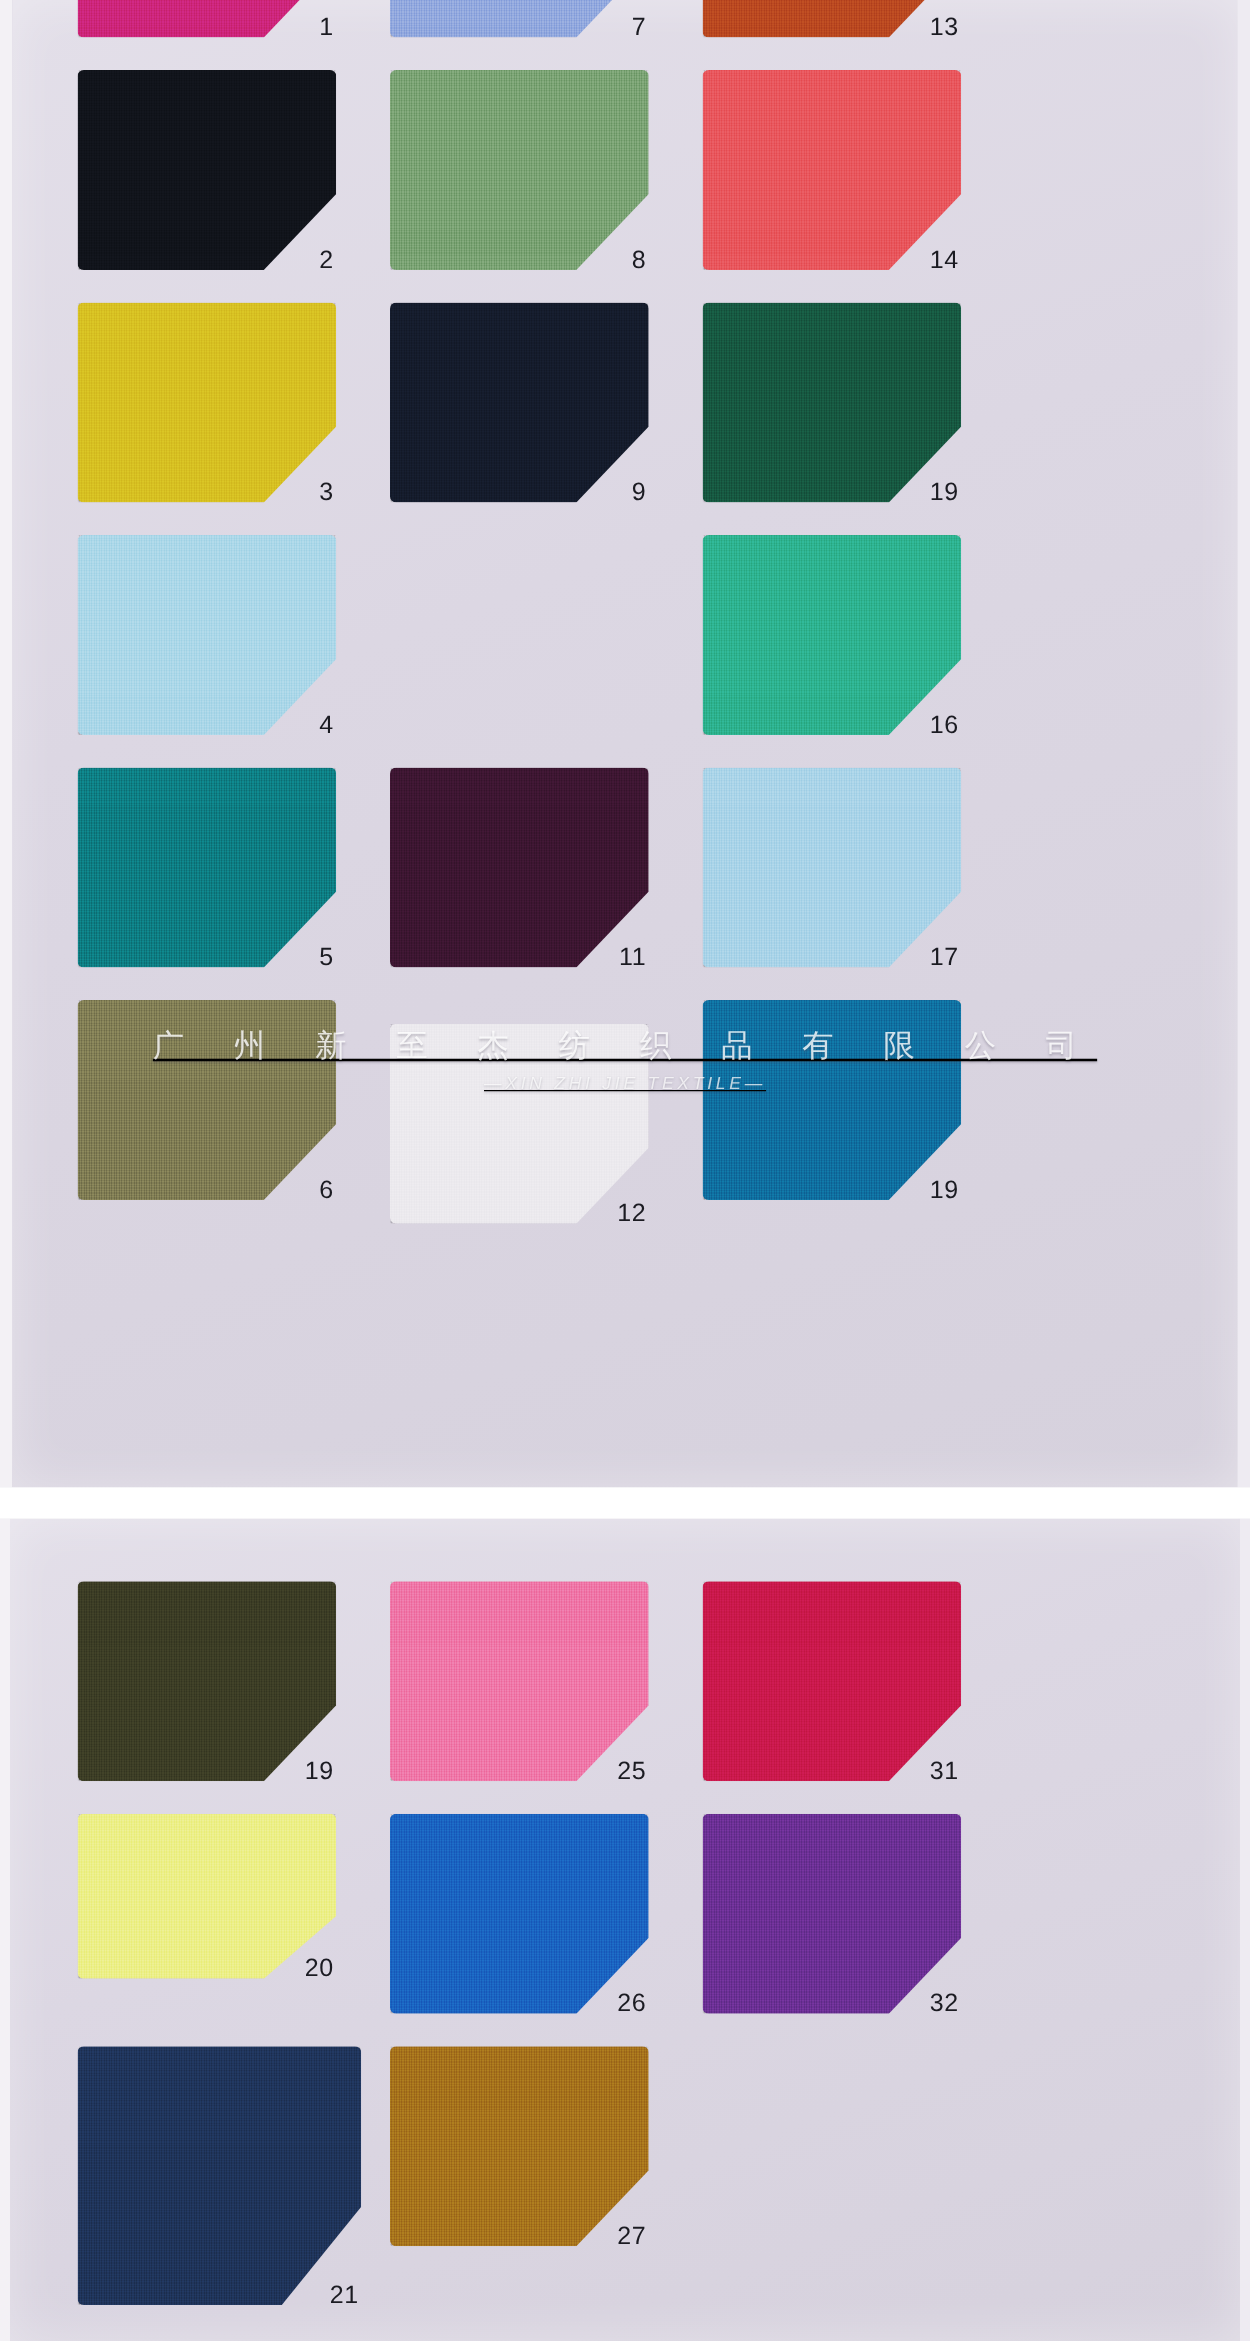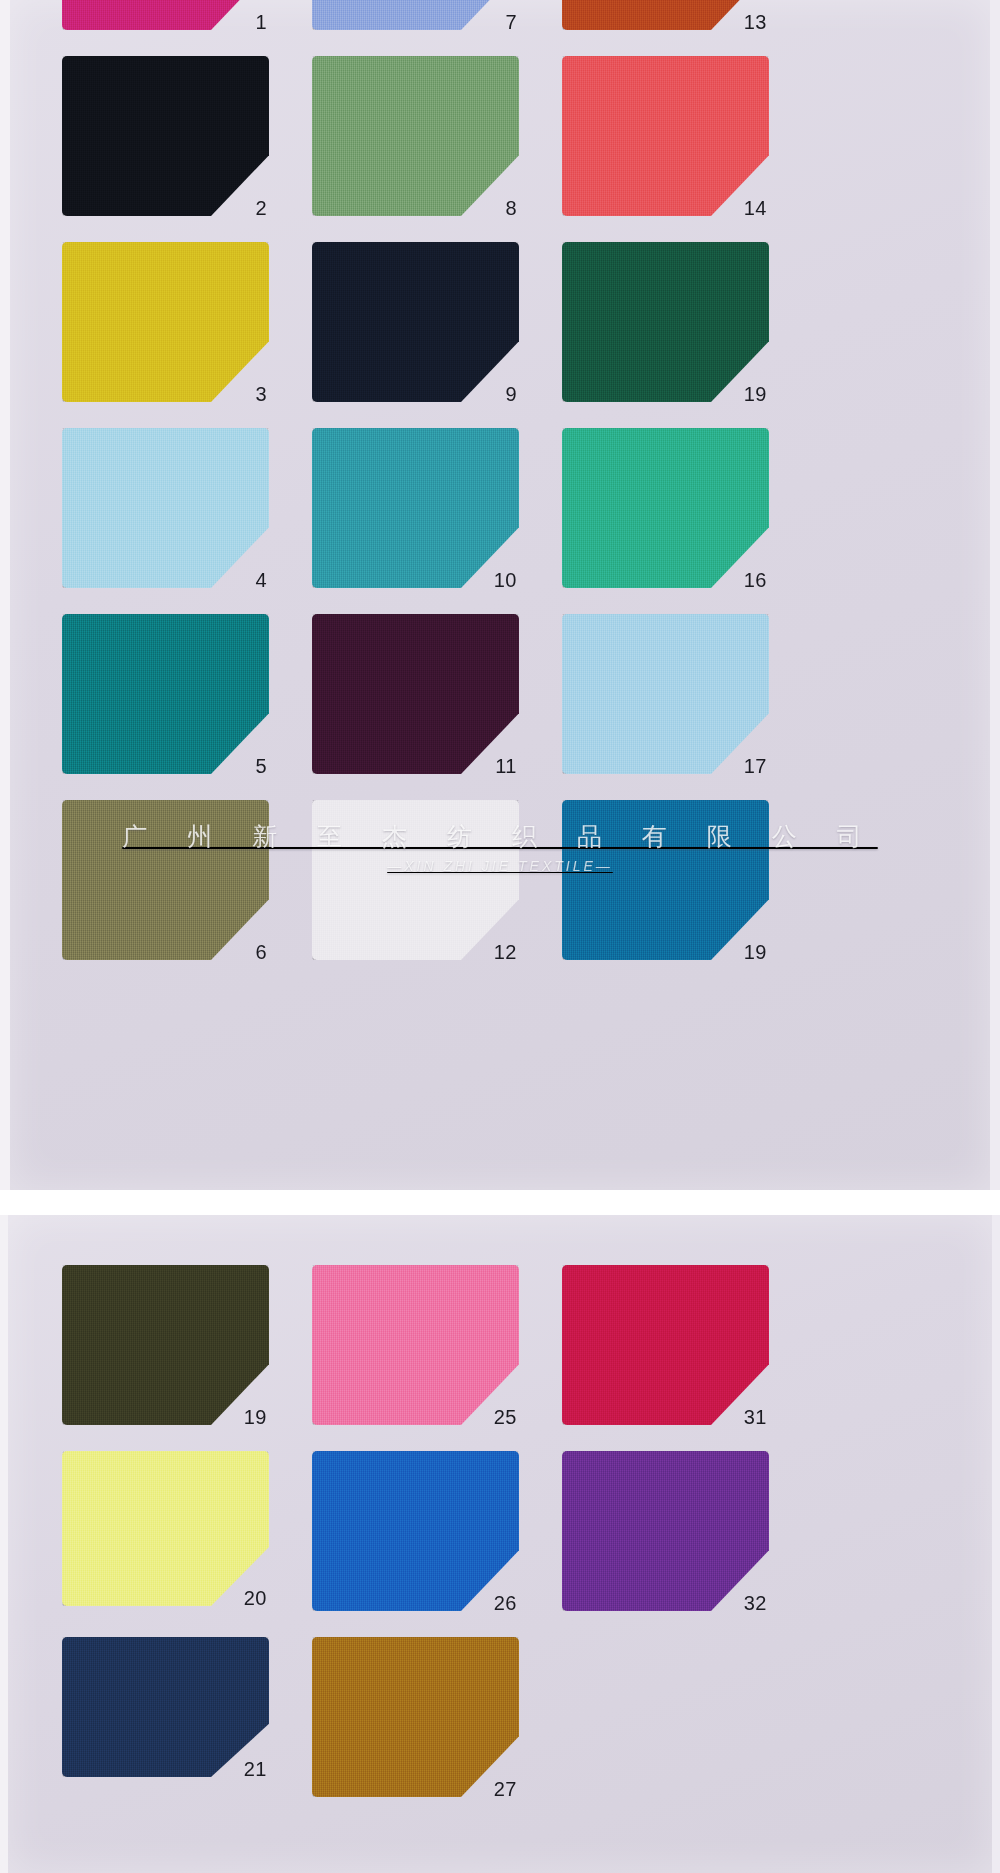--- a/index.html
+++ b/index.html
@@ -132,45 +132,41 @@
           <div class="num">9</div>
         </div>
         <div class="cell" style="left: 562px; top: 242px; width: 207px; height: 160px;">
           <div class="swatch" style="background: rgb(22, 86, 63);"></div>
           <div class="num">19</div>
         </div>
         <div class="cell" style="left: 62px; top: 428px; width: 207px; height: 160px;">
           <div class="swatch" style="background: rgb(169, 214, 232);"></div>
           <div class="num">4</div>
         </div>
-        <div class="cell" style="left: 312px; top: 428px; width: 207px; height: 160px;">
-          <div class="swatch" style="background: rgb(47, 154, 168);"></div>
-          <div class="num">10</div>
-        </div>
         <div class="cell" style="left: 562px; top: 428px; width: 207px; height: 160px;">
           <div class="swatch" style="background: rgb(44, 176, 140);"></div>
           <div class="num">16</div>
         </div>
         <div class="cell" style="left: 62px; top: 614px; width: 207px; height: 160px;">
           <div class="swatch" style="background: rgb(13, 123, 128);"></div>
           <div class="num">5</div>
         </div>
         <div class="cell" style="left: 312px; top: 614px; width: 207px; height: 160px;">
           <div class="swatch" style="background: rgb(59, 21, 48);"></div>
           <div class="num">11</div>
         </div>
         <div class="cell" style="left: 562px; top: 614px; width: 207px; height: 160px;">
           <div class="swatch" style="background: rgb(168, 211, 232);"></div>
           <div class="num">17</div>
         </div>
         <div class="cell" style="left: 62px; top: 800px; width: 207px; height: 160px;">
           <div class="swatch" style="background: rgb(125, 122, 82);"></div>
           <div class="num">6</div>
         </div>
-        <div class="cell" style="left: 312px; top: 800px; width: 207px; height: 160px;">
+        <div class="cell" style="left: 312px; top: 819px; width: 207px; height: 160px;">
           <div class="swatch" style="background: rgb(236, 234, 238);"></div>
           <div class="num">12</div>
         </div>
         <div class="cell" style="left: 562px; top: 800px; width: 207px; height: 160px;">
           <div class="swatch" style="background: rgb(15, 109, 158);"></div>
           <div class="num">19</div>
         </div>
       </div>
   </div>
 
@@ -186,33 +182,33 @@
           <div class="num">19</div>
         </div>
         <div class="cell" style="left: 312px; top: 50px; width: 207px; height: 160px;">
           <div class="swatch" style="background: rgb(239, 116, 166);"></div>
           <div class="num">25</div>
         </div>
         <div class="cell" style="left: 562px; top: 50px; width: 207px; height: 160px;">
           <div class="swatch" style="background: rgb(201, 24, 74);"></div>
           <div class="num">31</div>
         </div>
-        <div class="cell" style="left: 62px; top: 236px; width: 207px; height: 155px;">
+        <div class="cell" style="left: 62px; top: 236px; width: 207px; height: 132px;">
           <div class="swatch" style="background: rgb(236, 239, 134);"></div>
           <div class="num">20</div>
         </div>
         <div class="cell" style="left: 312px; top: 236px; width: 207px; height: 160px;">
           <div class="swatch" style="background: rgb(26, 98, 192);"></div>
           <div class="num">26</div>
         </div>
         <div class="cell" style="left: 562px; top: 236px; width: 207px; height: 160px;">
           <div class="swatch" style="background: rgb(106, 47, 147);"></div>
           <div class="num">32</div>
         </div>
-        <div class="cell" style="left: 62px; top: 422px; width: 207px; height: 140px;">
+        <div class="cell" style="left: 62px; top: 422px; width: 207px; height: 207px; padding-left: 20px;">
           <div class="swatch" style="background: rgb(30, 51, 88);"></div>
           <div class="num">21</div>
         </div>
         <div class="cell" style="left: 312px; top: 422px; width: 207px; height: 160px; text-align: right;">
           <div class="swatch" style="background: rgb(164, 112, 27);"></div>
           <div class="num">27</div>
         </div>
       </div>
   </div>
 

